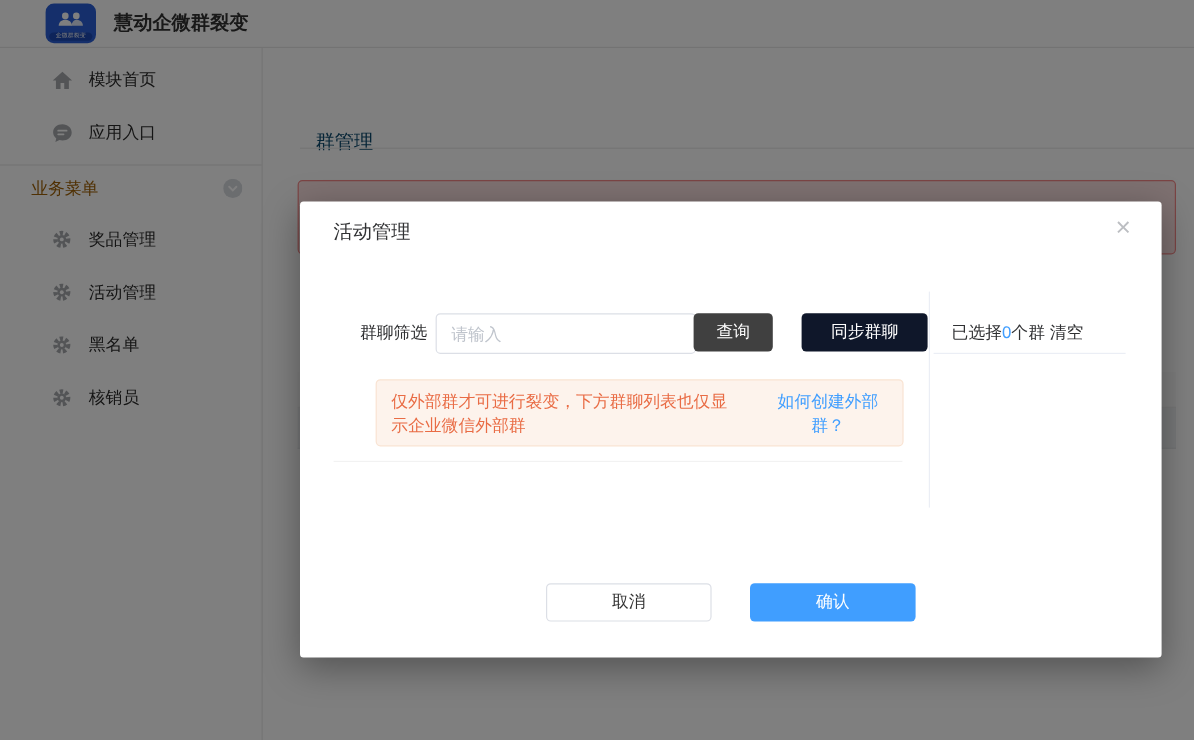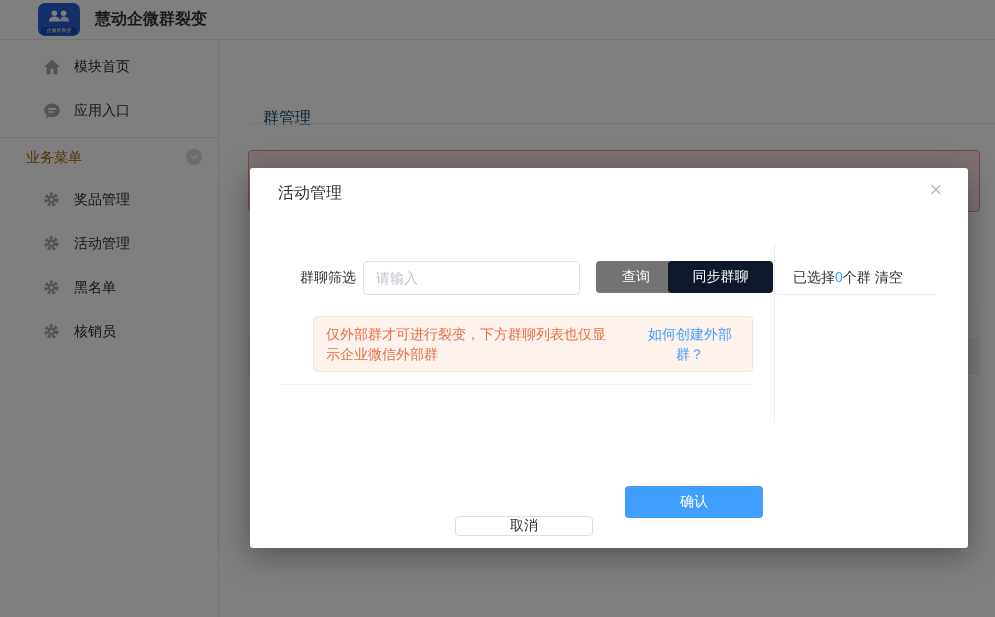--- a/index.html
+++ b/index.html
@@ -76,43 +76,43 @@
     font-size: 14px; font-weight: normal; color: #303133; }
   .filter-input {
     position: absolute; left: 113px; top: 93px; width: 217px; height: 32px;
     border: 1px solid #dcdfe6; border-radius: 4px; padding: 16px 12px;
     font-size: 14px; color: #303133; outline: none;
     font-family: "Liberation Sans", "DejaVu Sans", sans-serif;
   }
   .filter-input::placeholder { color: #bfc4cc; }
   .btn { border: none; border-radius: 4px; font-size: 14px; cursor: pointer;
     font-family: "Liberation Sans", "DejaVu Sans", sans-serif; }
-  .btn-search { position: absolute; left: 346px; top: 93px; width: 80px; height: 32px;
-    background: #737373; color: #fff; }
+  .btn-search { position: absolute; left: 328px; top: 93px; width: 66px; height: 32px;
+    background: #404040; color: #fff; }
   .btn-sync { position: absolute; left: 418px; top: 93px; width: 105px; height: 32px;
     background: #0f172a; color: #fff; }
 
   .warning-box {
     position: absolute; left: 63px; top: 148px; width: 440px;
     background: #fdf3ec; border: 1px solid #f9e3d2; border-radius: 4px;
     padding: 7px 12px; display: flex; font-size: 14px; line-height: 20px; gap: 24px;
   }
   .warning-text { flex: 1; color: #e96c45; }
   .warning-link { width: 100px; text-align: center; color: #409eff; cursor: pointer; }
 
   .left-divider { position: absolute; left: 28px; top: 216px; width: 474px; border-top: 1px solid #f2f2f2; }
   .v-divider { position: absolute; left: 524px; top: 75px; width: 1px; height: 180px; background: #ebeef5; }
 
   .selected-line { position: absolute; left: 543px; top: 101px; font-size: 14px; color: #303133; }
   .selected-count { color: #409eff; }
   .clear-btn { cursor: pointer; margin-left: 4px; }
   .right-divider { position: absolute; left: 528px; top: 126px; width: 160px; border-top: 1px solid #ebeef5; }
 
-  .btn-cancel { position: absolute; left: 205px; top: 318px; width: 138px; height: 20px;
-    background: #fff; border: 1px solid #dcdfe6; color: #333; margin-top: 30px; }
+  .btn-cancel { position: absolute; left: 205px; top: 318px; width: 138px; height: 32px;
+    background: #fff; border: 1px solid #dcdfe6; color: #333; }
   .btn-confirm { position: absolute; left: 375px; top: 318px; width: 138px; height: 32px;
     background: #409eff; color: #fff; }
 </style>
 </head>
 <body>
 
 <header class="app-header">
   <div class="logo">
     <svg width="22" height="14" viewBox="0 0 24 14">
       <circle cx="7" cy="4" r="3" fill="#fff"></circle>

